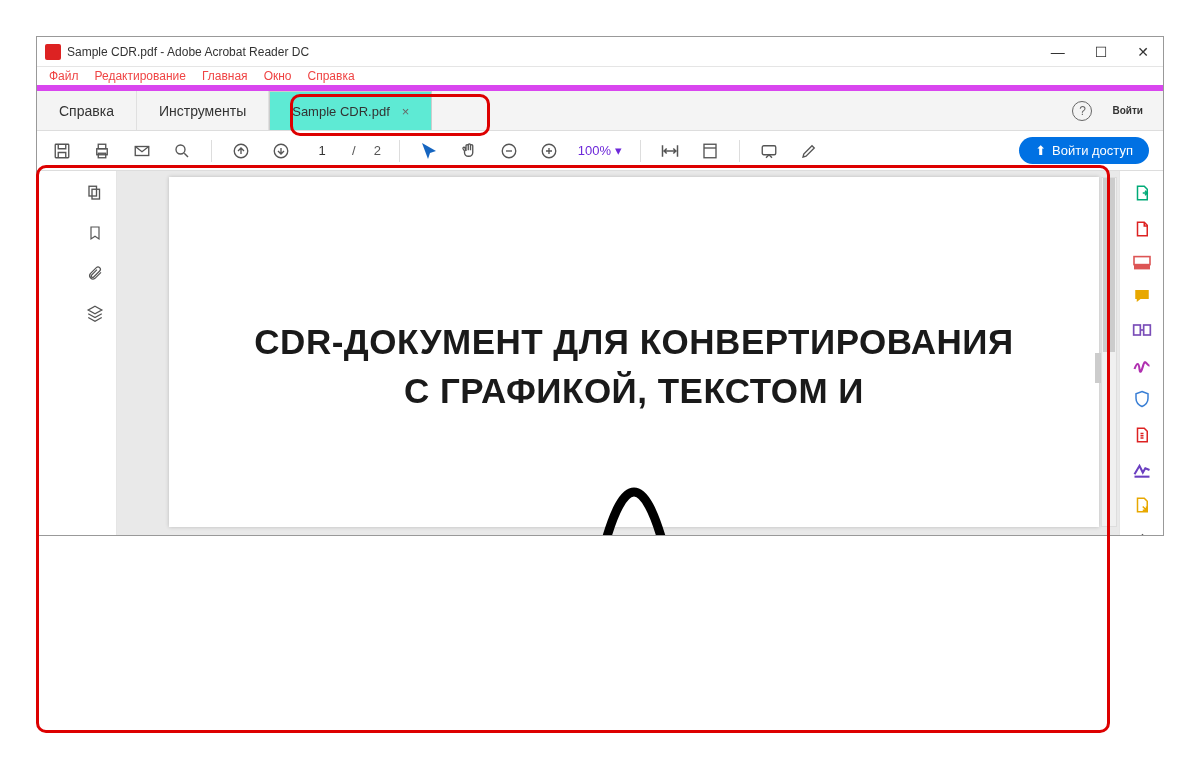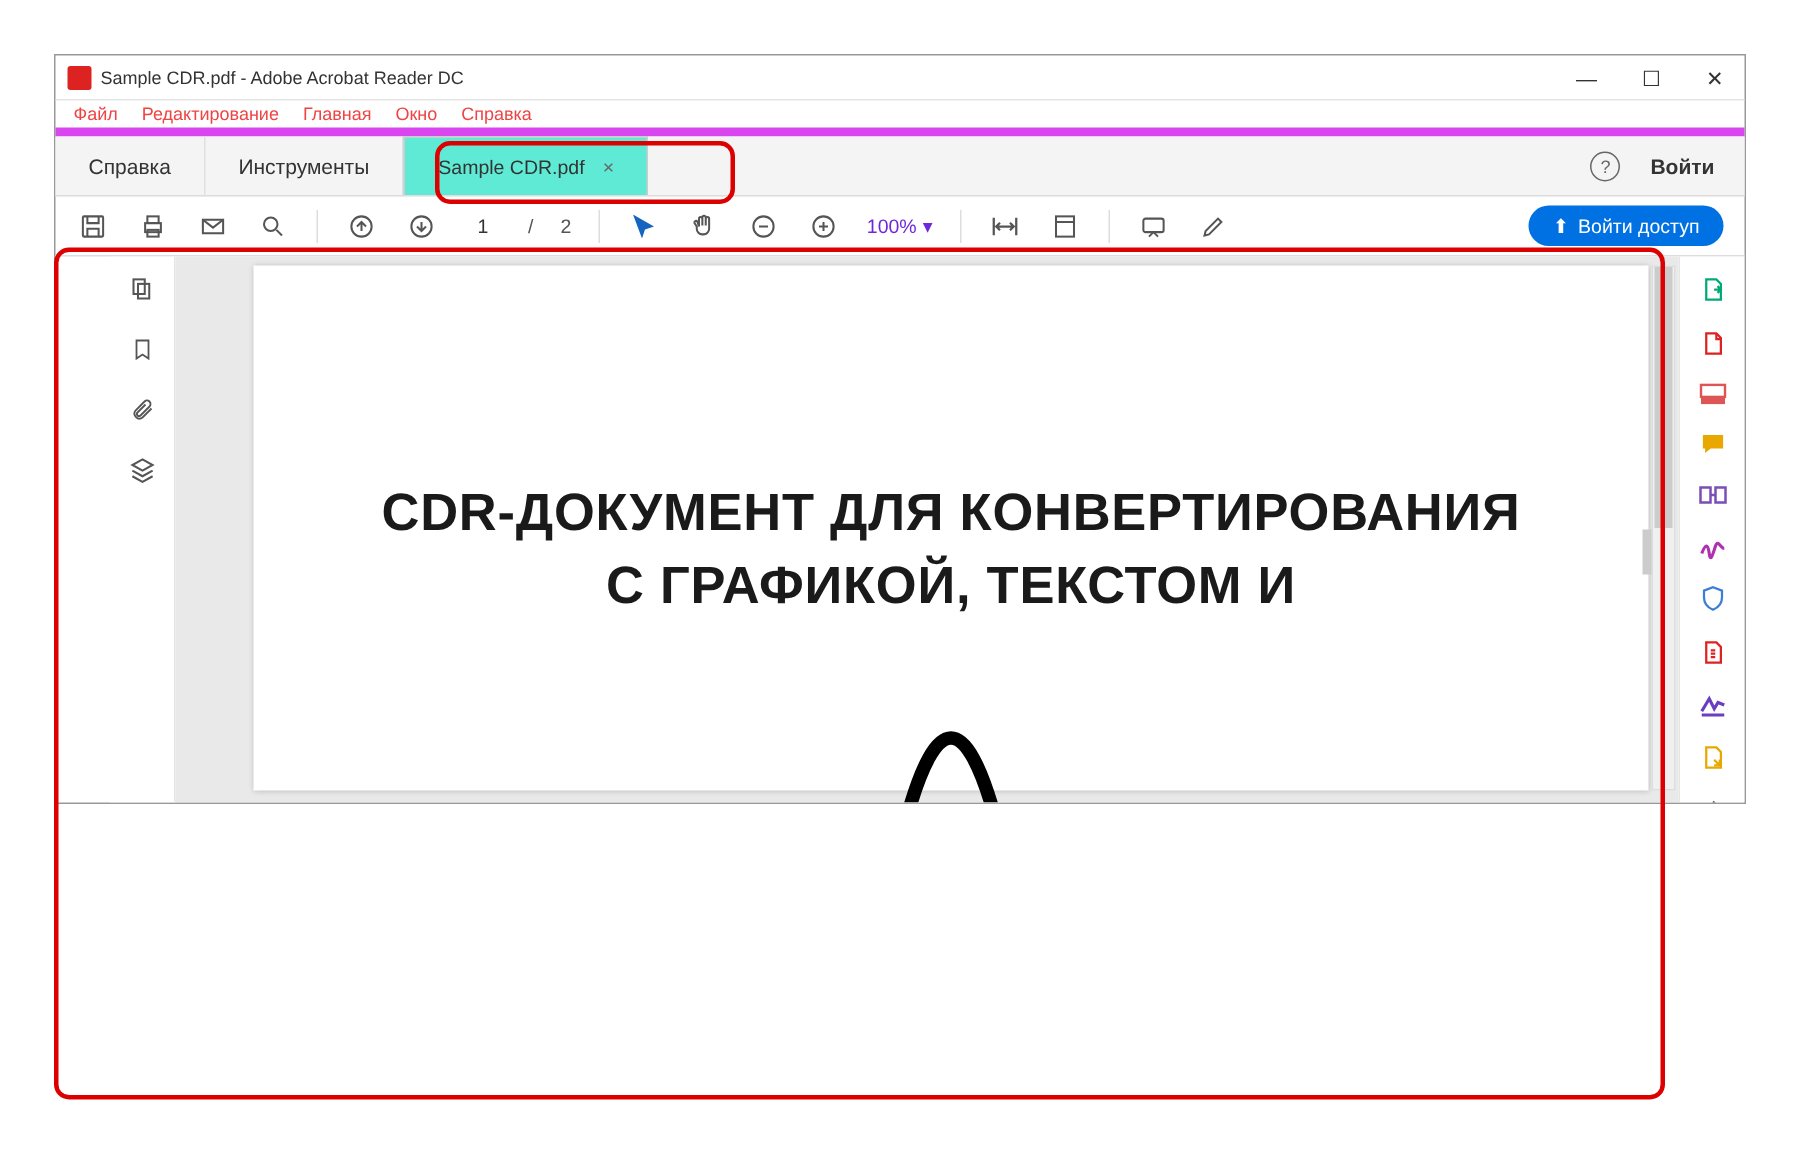--- a/index.html
+++ b/index.html
@@ -14,21 +14,21 @@
 
 .menubar { height: 24px; display: flex; align-items: center; gap: 16px; padding: 0 12px; font-size: 12px; color: #ef4444; border-bottom: 6px solid #d946ef; }
 .menubar span { cursor: pointer; }
 
 .tabbar { height: 40px; display: flex; align-items: stretch; background: #f4f4f4; border-bottom: 1px solid #ddd; position: relative; }
 .nav-tab { padding: 0 22px; display: flex; align-items: center; font-size: 14px; color: #333; cursor: pointer; border-right: 1px solid #e0e0e0; }
 .doc-tab { padding: 0 22px; display: flex; align-items: center; gap: 12px; font-size: 13px; color: #333; background: #5eead4; border: 1px solid #ccc; border-bottom: none; position: relative; }
 .doc-tab .close { color: #666; font-size: 13px; cursor: pointer; }
 .tab-right { margin-left: auto; display: flex; align-items: center; gap: 20px; padding-right: 20px; }
 .help-icon { width: 20px; height: 20px; border: 1.5px solid #666; border-radius: 50%; display: flex; align-items: center; justify-content: center; font-size: 12px; color: #666; cursor: pointer; }
-.login { font-size: 14px; font-weight: 600; color: #333; cursor: pointer; }
+.login { font-size: 10px; font-weight: 600; color: #333; cursor: pointer; }
 
 .tab-highlight { position: absolute; top: 94px; left: 290px; width: 200px; height: 42px; border: 3px solid #d00; border-radius: 10px; pointer-events: none; z-index: 10; }
 
 .toolbar { height: 40px; display: flex; align-items: center; gap: 18px; padding: 0 14px; border-bottom: 1px solid #ddd; font-size: 13px; color: #555; }
 .tb-icon { width: 22px; height: 22px; display: flex; align-items: center; justify-content: center; cursor: pointer; color:#555; }
 .tb-sep { width: 1px; height: 22px; background: #ddd; }
 .page-input { width: 24px; text-align: center; border: none; font-size: 13px; color: #333; }
 .zoom { display: flex; align-items: center; gap: 4px; color:#6d28d9; }
 .share-btn { margin-left: auto; background: #0071e3; color: #fff; padding: 6px 16px; border-radius: 16px; font-size: 13px; display: flex; align-items: center; gap: 6px; cursor: pointer; }
 

